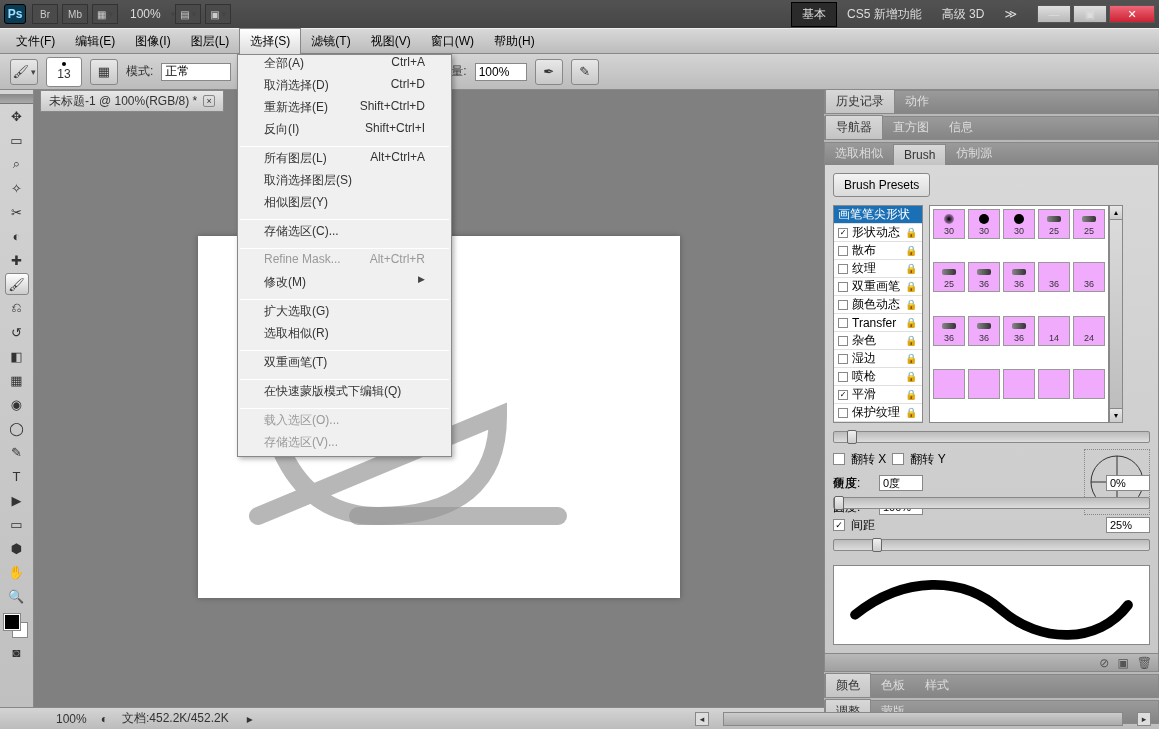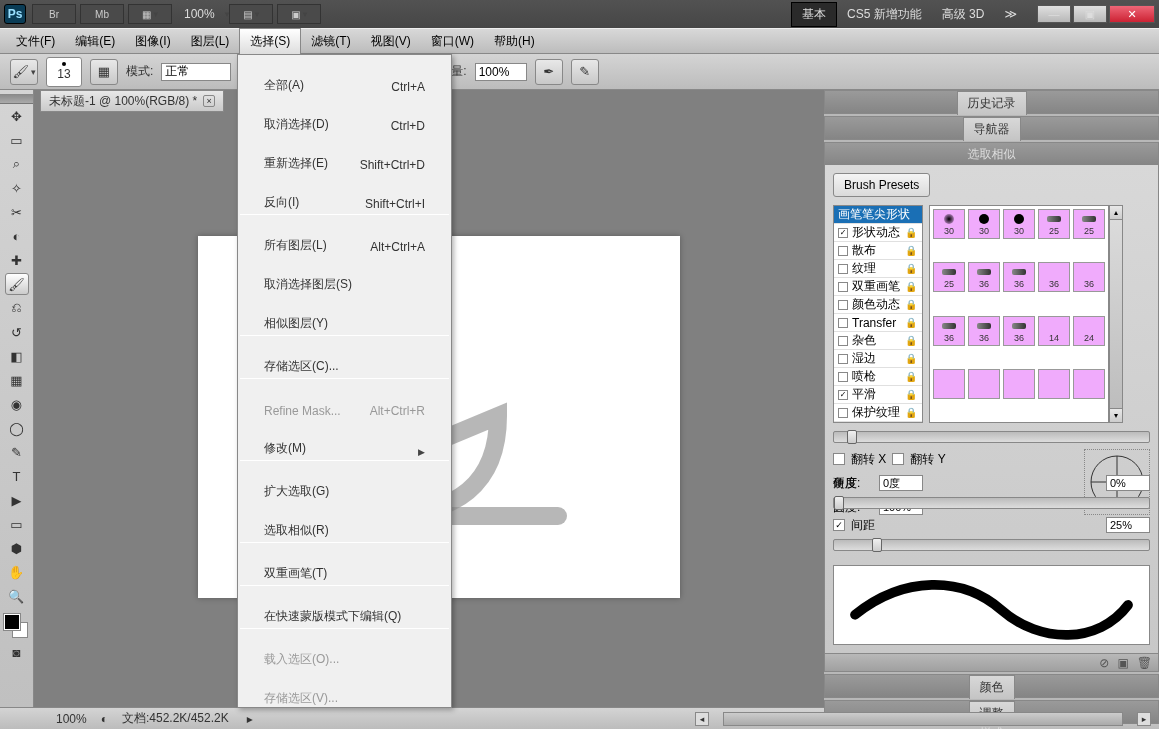--- a/index.html
+++ b/index.html
@@ -1,21 +1,21 @@
 <!DOCTYPE html>
 <html><head>
 <meta charset="utf-8">
 <style>
 * { box-sizing: border-box; margin: 0; padding: 0; font-family: "Microsoft YaHei", Arial, sans-serif; font-size: 12px; }
 body { width: 1159px; height: 729px; background: #464646; overflow: hidden; }
 
 
 #appbar { height: 28px; background: linear-gradient(#525252,#464646); display:flex; align-items:center; padding:8px 4px; color:#ddd; }
 #appbar .ps { width:22px; height:20px; background:#0a3c56; border:1px solid #000; border-radius:3px; color:#9be0ff; display:flex; align-items:center; justify-content:center; font-weight:bold; margin-right:6px; }
-#appbar .ab-btn { width:44px; height:20px; border:1px solid #333; background:#4a4a4a; margin-right:4px; display:flex; align-items:center; justify-content:center; font-size:10px; color:#ccc; }
+#appbar .ab-btn { width:26px; height:20px; border:1px solid #333; background:#4a4a4a; margin-right:4px; display:flex; align-items:center; justify-content:center; font-size:10px; color:#ccc; }
 #appbar .zoom { margin:0 8px; color:#ddd; }
 #appbar .spacer { flex:1; }
 #appbar .ws-btn { padding:3px 10px; color:#ddd; }
 #appbar .ws-btn.active { background:#2a2a2a; border:1px solid #000; }
 #appbar .win-btns { display:flex; gap:2px; margin-left:10px; }
 #appbar .win-btn { width:34px; height:18px; border:1px solid #555; background:linear-gradient(#e0e0e0,#b8b8b8); display:flex; align-items:center; justify-content:center; font-size:11px; }
 #appbar .win-btn.close { background:linear-gradient(#e67,#c23); color:#fff; width:46px; }
 
 
 #menubar { position: relative; height:26px; background:linear-gradient(#d8d8d8,#bcbcbc); border-top:1px solid #eee; border-bottom:1px solid #888; display:flex; align-items:center; padding:0 6px; }
@@ -40,29 +40,29 @@
 #toolbox .swatches .bg{position:absolute;width:16px;height:16px;background:#fff;border:1px solid #888;top:8px;left:8px;}
 
 #workarea { flex:1; background:#808080; position:relative; overflow:hidden; }
 #tab { position:absolute; top:0; left:6px; height:22px; background:linear-gradient(#e8e8e8,#cacaca); border:1px solid #888; padding:2px 8px; display:flex; align-items:center; gap:6px; font-size:11px; color:#333; }
 #tab .x{width:12px;height:12px;border:1px solid #888;border-radius:2px;display:flex;align-items:center;justify-content:center;font-size:9px;}
 #canvas-wrap { position:absolute; left:164px; top:146px; width:482px; height:362px; background:#fff; box-shadow:0 0 6px rgba(0,0,0,.3); }
 #canvas-wrap svg { width:100%; height:100%; }
 
 
 #dropdown { position:absolute; top:25px; left:237px; width:215px; background:#f0f0f0; border:1px solid #888; box-shadow:2px 2px 5px rgba(0,0,0,.3); z-index:10; }
-#dropdown .mi { height:22px; display:flex; align-items:flex-end; justify-content:space-between; padding:0 26px; color:#333;margin-top:17px; }
+#dropdown .mi { height:22px; display:flex; align-items:flex-start; justify-content:space-between; padding:0 26px; color:#333; }
 #dropdown .mi.disabled { color:#999; }
 #dropdown .sep { height:1px; background:#bbb; margin:3px 2px; border-bottom:1px solid #fff; }
 #dropdown .mi .arrow{font-size:9px;color:#444;}
 
 
 #right { width:335px; background:#b8b8b8; display:flex; flex-direction:column; }
 .rpanel { background:#cfcfcf; border:1px solid #888; margin-bottom:2px; }
-.tabrow { height:22px; background:linear-gradient(#9a9a9a,#858585); display:flex; align-items:center;flex-direction:column; }
+.tabrow { height:22px; background:linear-gradient(#9a9a9a,#858585); display:flex; align-items:flex-end; }
 .tabrow .tab { padding:3px 10px; color:#ddd; }
 .tabrow .tab.active { background:linear-gradient(#d8d8d8,#c4c4c4); color:#333; border:1px solid #888; border-bottom:none; }
 .panel-body { background:linear-gradient(#d8d8d8,#c8c8c8); padding:8px; }
 
 .brush-presets-row { display:flex; gap:6px; }
 .bp-btn { padding:4px 10px; border:1px solid #888; background:linear-gradient(#f4f4f4,#dadada); border-radius:3px; }
 .shape-list { width:90px; background:#fff; border:1px solid #888; }
 .shape-list .sl-item { height:18px; display:flex; align-items:center; padding:0 4px; border-bottom:1px solid #e0e0e0; font-size:11px; }
 .shape-list .sl-item.sel { background:#1a6fb5; color:#fff; }
 .shape-list .sl-item .lock { margin-left:auto; font-size:10px; color:#888; }

